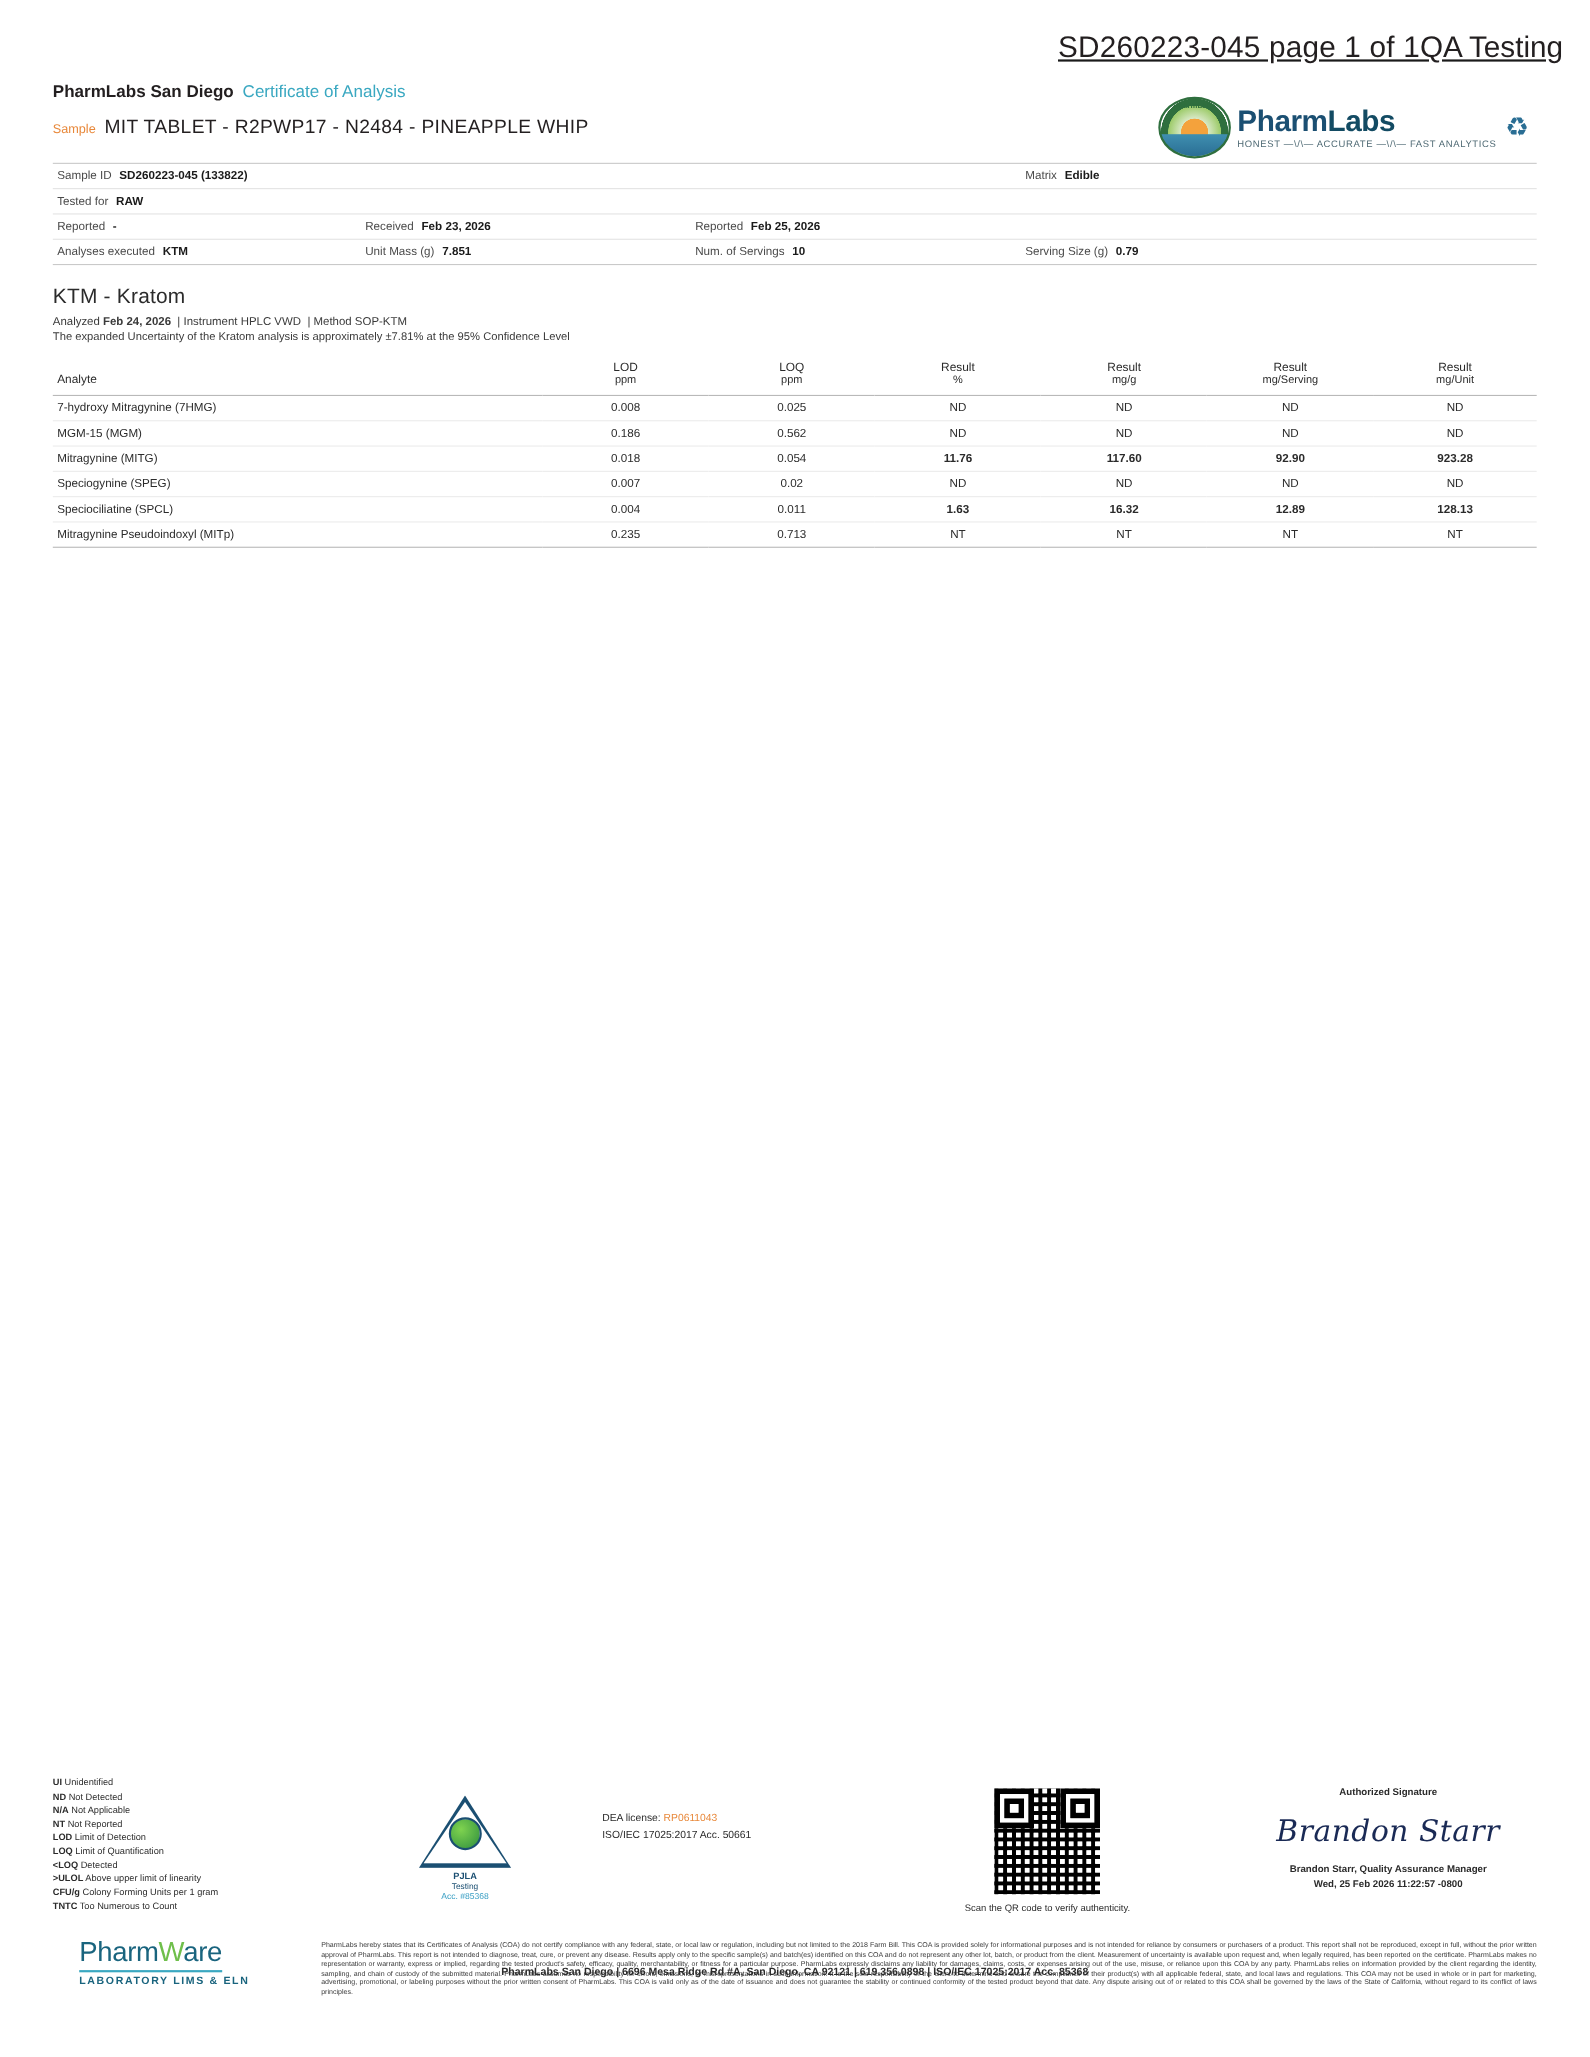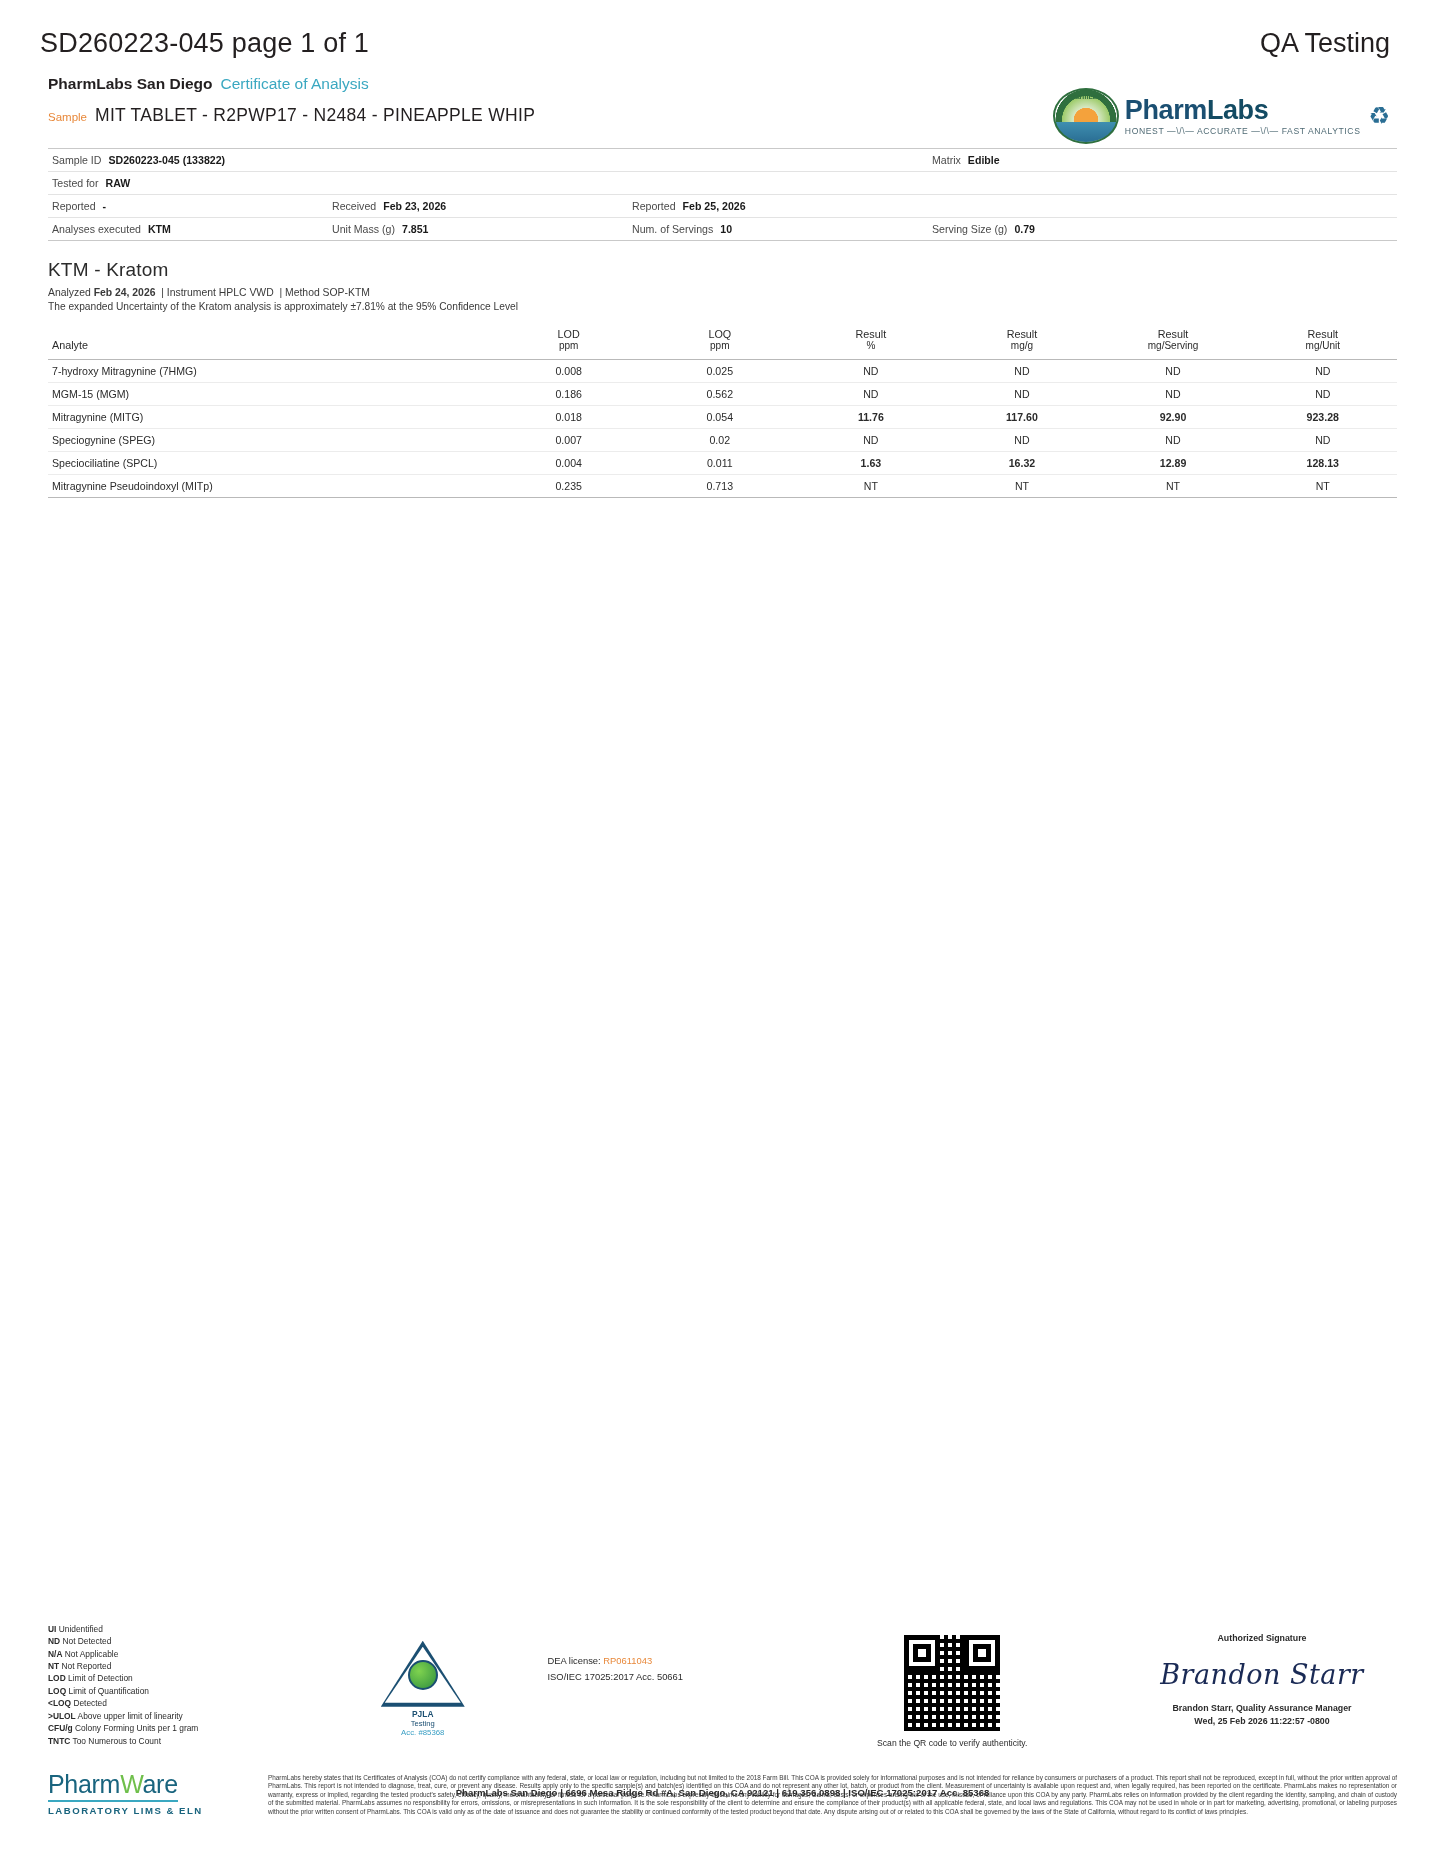--- a/index.html
+++ b/index.html
@@ -19,23 +19,24 @@
     position: relative;
     width: 1445px;
     height: 1870px;
     padding: 0;
     box-sizing: border-box;
   }
 
   
   .top-row {
     display: flex;
-    justify-content: space-between;
+    justify-content: flex-end;
     align-items: flex-start;
-    padding: 28px 55px 0 40px;
+    padding: 28px 24px 0 40px;
+    text-decoration: underline;
   }
   .doc-title {
     font-size: 27px;
     font-weight: 400;
     letter-spacing: 0.2px;
     color: #231f20;
   }
   .qa-testing {
     font-size: 27px;
     font-weight: 400;
@@ -338,20 +339,21 @@
     margin: 16px 0 12px 0;
     letter-spacing: 0.5px;
   }
   .sig-meta { font-size: 8.8px; font-weight: bold; color: #2b2b2b; line-height: 1.5; }
 
   .footer-bottom {
     display: flex;
     align-items: flex-start;
     gap: 20px;
     margin-top: 22px;
+    margin-left: 24px;
   }
   .pharmware {
     width: 200px;
     flex: 0 0 200px;
   }
   .pw-main {
     font-family: "Liberation Sans", sans-serif;
     font-size: 25px;
     color: #19647e;
     letter-spacing: -0.3px;

